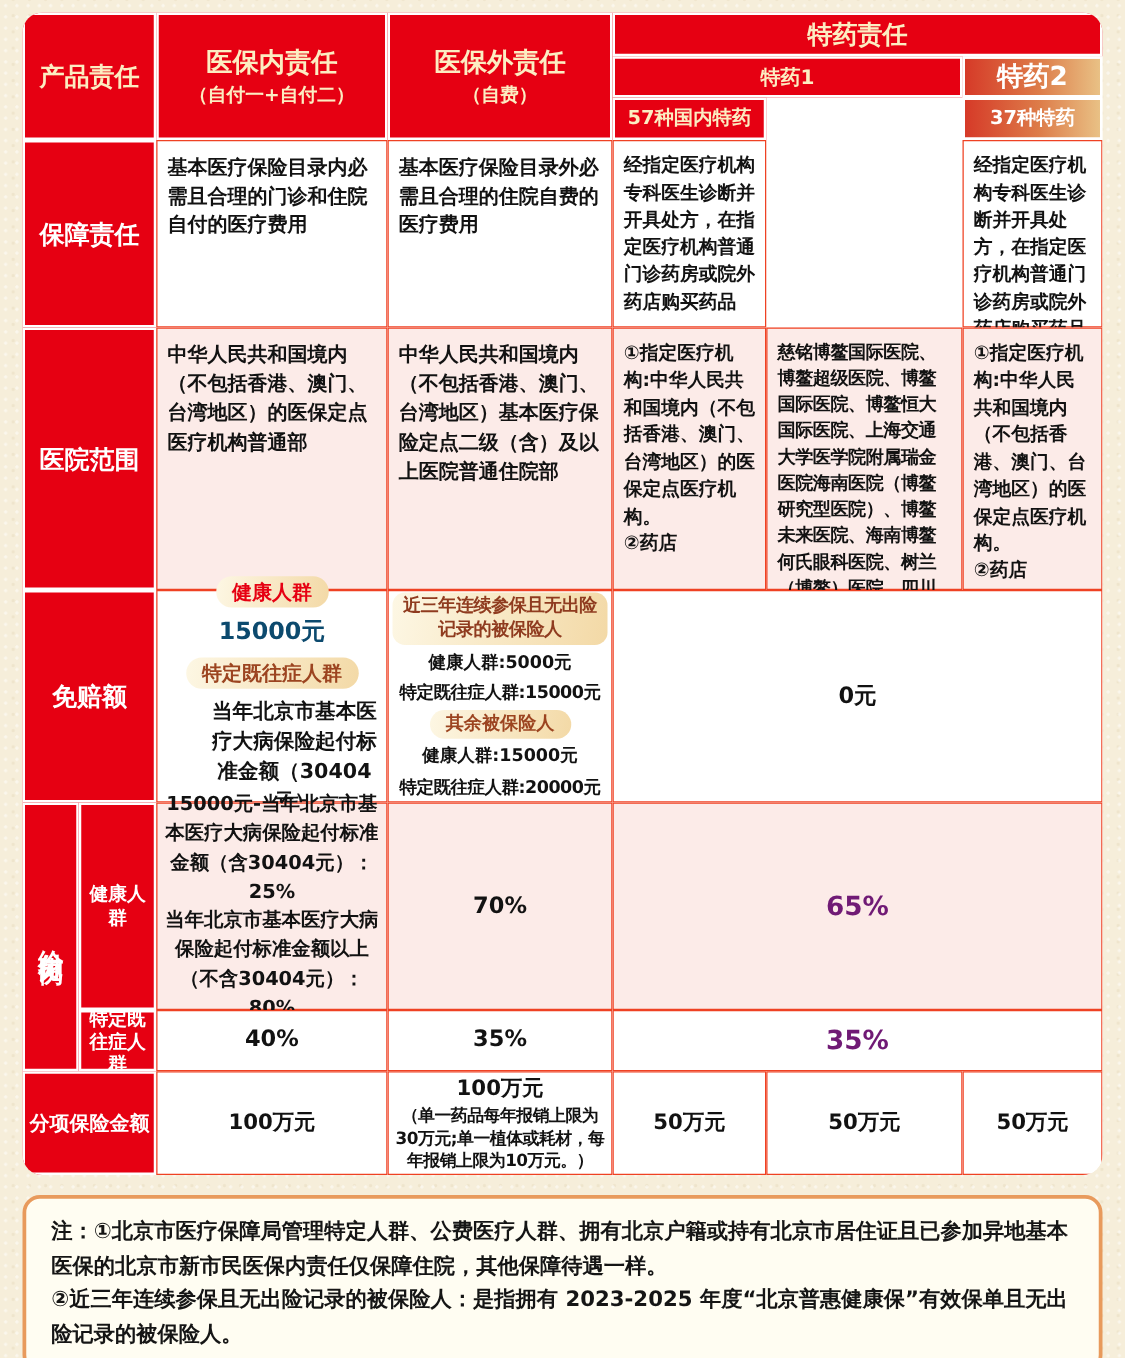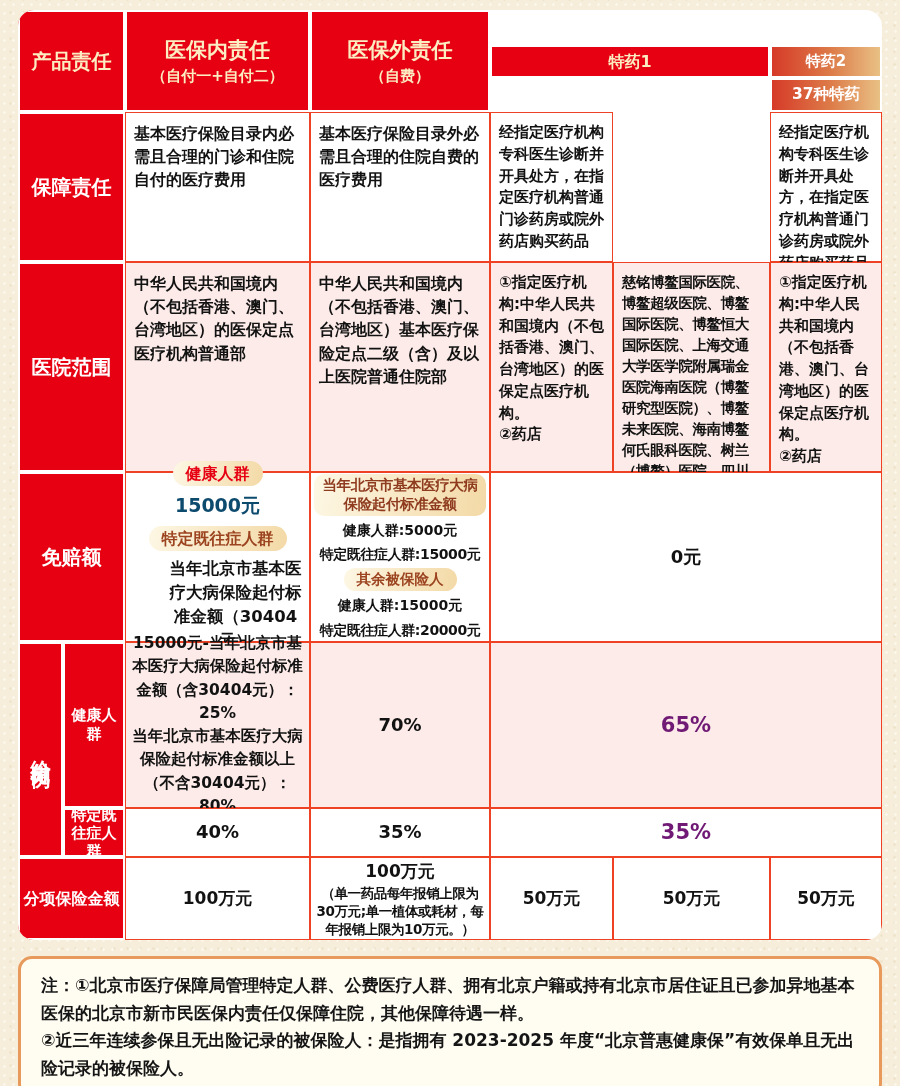--- a/index.html
+++ b/index.html
@@ -76,25 +76,31 @@
     <span class="cream">产品责任</span>
   </div>
   <div class="h" style="grid-column:3;grid-row:1/span 3;">
     <span class="cream" style="font-size:21px;">医保内责任</span>
     <span class="cream" style="font-size:15px;margin-top:4px;">（自付一+自付二）</span>
   </div>
   <div class="h" style="grid-column:4;grid-row:1/span 3;">
     <span class="cream" style="font-size:21px;">医保外责任</span>
     <span class="cream" style="font-size:15px;margin-top:4px;">（自费）</span>
   </div>
+  <div class="h" style="grid-column:5/span 3;grid-row:1;font-size:20px;">
+    <span class="cream">特药责任</span>
+  </div>
   <div class="h" style="grid-column:5/span 2;grid-row:2;font-size:16px;">
     <span class="cream">特药1</span>
   </div>
-  <div class="h grad" style="grid-column:7;grid-row:2;font-size:15px;">
+  <div class="h grad" style="grid-column:7;grid-row:2;font-size:21px;">
     <span>特药2</span>
+  </div>
+  <div class="h" style="grid-column:5;grid-row:3;font-size:15.5px;">
+    <span class="cream">57种国内特药</span>
   </div>
   <div class="h grad" style="grid-column:7;grid-row:3;font-size:15.5px;">
     <span>37种特药</span>
   </div>
 
   <div class="h" style="grid-column:1/span 2;grid-row:4;font-size:20px;">
     <span>保障责任</span>
   </div>
   <div class="c tl fs16" style="grid-column:3;grid-row:4;">基本医疗保险目录内必需且合理的门诊和住院自付的医疗费用</div>
   <div class="c tl fs16" style="grid-column:4;grid-row:4;">基本医疗保险目录外必需且合理的住院自费的医疗费用</div>
@@ -115,21 +121,21 @@
   <div class="h" style="grid-column:1/span 2;grid-row:6;font-size:20px;">
     <span>免赔额</span>
   </div>
   <div class="c ded-in" style="grid-column:3;grid-row:6;">
     <span class="pill red">健康人群</span>
     <span class="red-amt">15000元</span>
     <span class="pill">特定既往症人群</span>
     <span style="font-size:16.5px;margin-left:36px;">当年北京市基本医疗大病保险起付标准金额（30404元）</span>
   </div>
   <div class="c ded-out" style="grid-column:4;grid-row:6;padding:5px 3px;">
-    <span class="bigbadge">当年北京市基本医疗大病保险起付标准金额</span>
+    <span class="bigbadge">近三年连续参保且无出险记录的被保险人</span>
     <span style="font-size:14px;">健康人群:5000元</span>
     <span style="font-size:14px;letter-spacing:-0.4px;">特定既往症人群:15000元</span>
     <span class="pill" style="font-size:14.5px;">其余被保险人</span>
     <span style="font-size:14px;">健康人群:15000元</span>
     <span style="font-size:14px;letter-spacing:-0.4px;">特定既往症人群:20000元</span>
   </div>
   <div class="c pct" style="grid-column:5/span 3;grid-row:6;">0元</div>
 
   <div class="h" style="grid-column:1;grid-row:7/span 2;">
     <span class="vlabel">给付比例</span>

